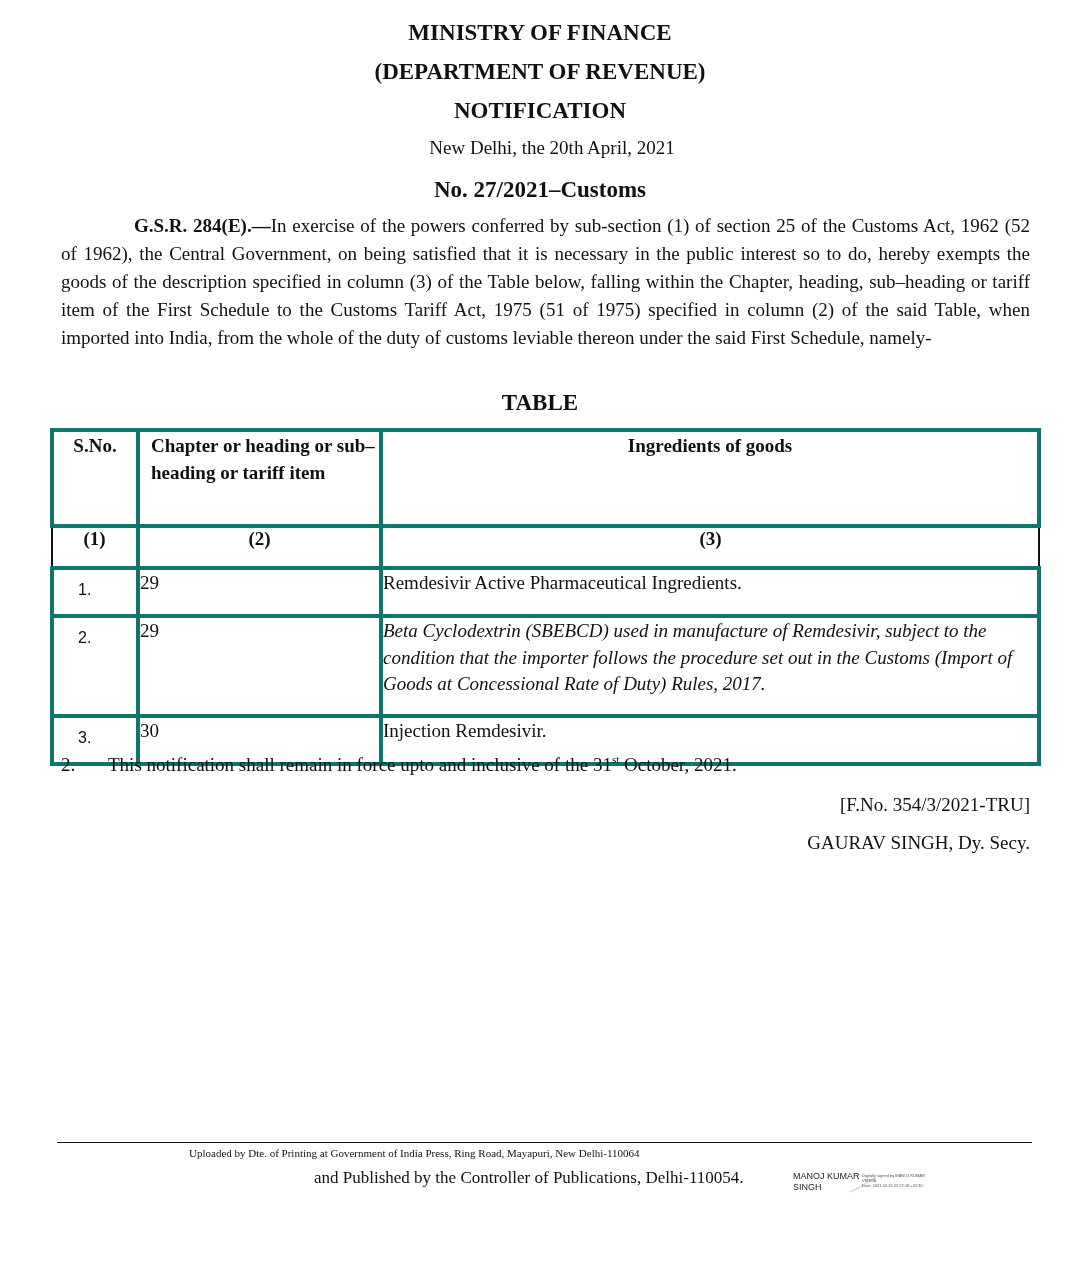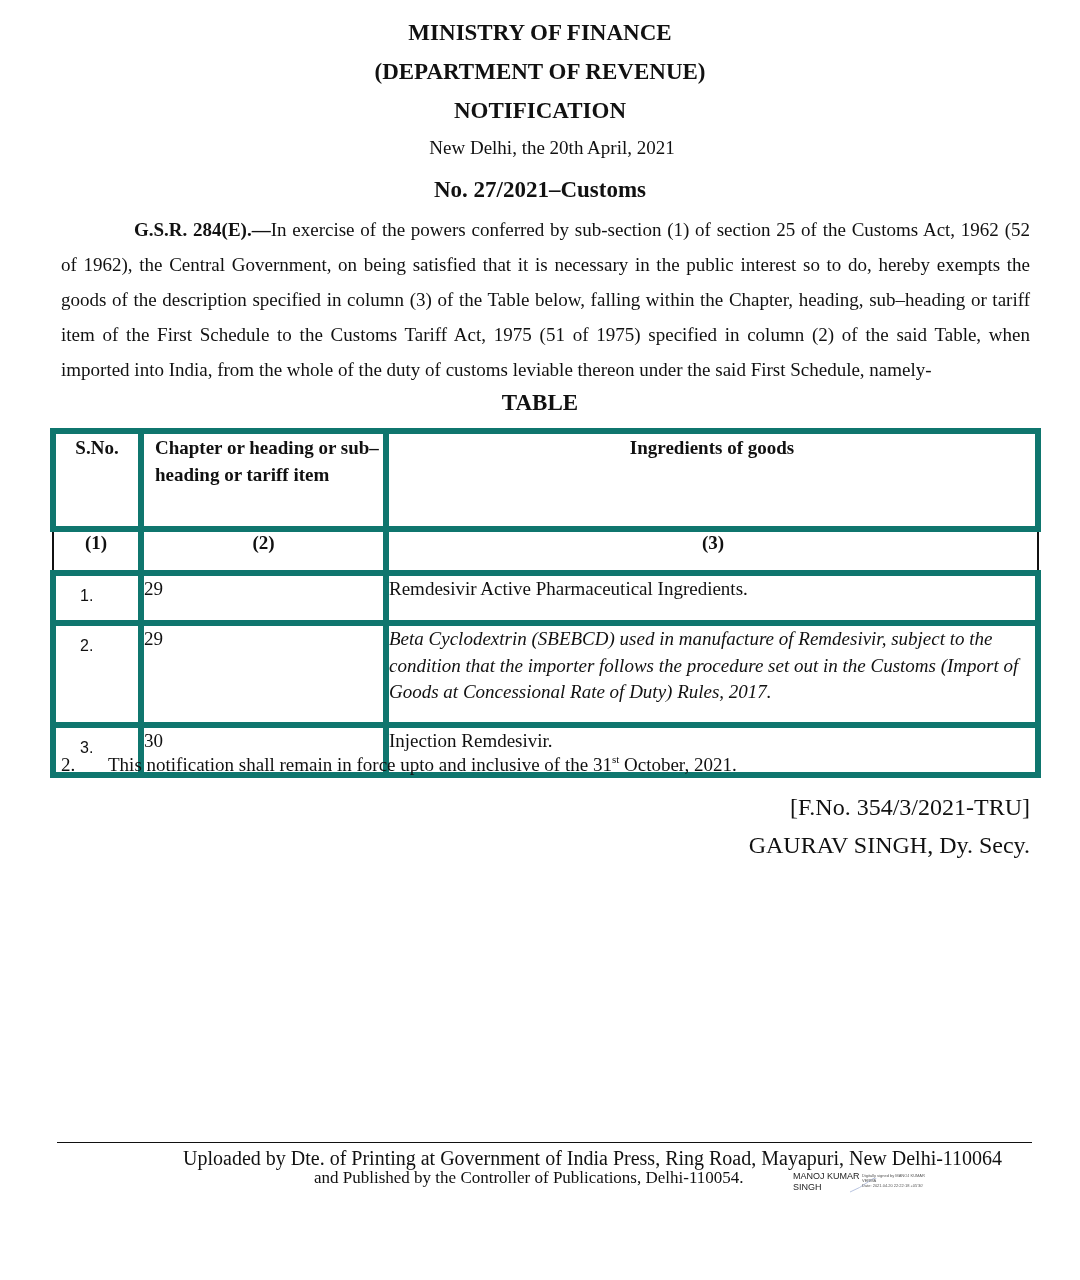--- a/index.html
+++ b/index.html
@@ -11,33 +11,33 @@
     .h-bold { font-weight: bold; font-size: 23px; }
     .h-reg { font-size: 19px; }
     #t1 { top: 20px; }
     #t2 { top: 59px; }
     #t3 { top: 98px; }
     #t4 { top: 137px; padding-left: 12px; }
     #t5 { top: 177px; }
 
     .para {
       position: absolute; left: 61px; width: 969px; top: 212px;
-      font-size: 19px; line-height: 35px; text-align: justify;
+      font-size: 19px; line-height: 28px; text-align: justify;
     }
     .para .indent { display: inline-block; width: 73px; }
     .para b { font-weight: bold; }
 
     #table-title { top: 390px; }
 
     table.notif {
       position: absolute; left: 50px; top: 428px; width: 991px;
       border-collapse: collapse; font-size: 19px;
     }
     table.notif td, table.notif th {
-      border: 6px solid #0f766e; vertical-align: top; padding: 0;
+      border: 4px solid #0f766e; vertical-align: top; padding: 0;
     }
     .hdr-row th { height: 92px; font-weight: bold; padding-top: 2px; line-height: 27px; }
     .hdr-row th.sno { text-align: center; width: 82px; }
     .hdr-row th.chap { text-align: left; padding-left: 11px; width: 228px; }
     .hdr-row th.desc { text-align: center; }
     .num-row td {
       height: 38px; font-weight: bold; text-align: center; padding-top: 3px;
       border-top: 2px solid #111; border-bottom: 2px solid #111;
     }
     .num-row td:first-child { border-left: 2px solid #111; }
@@ -50,30 +50,30 @@
     .r1 td, .r3 td { height: 37px; }
     .r2 td { height: 89px; }
 
     .clause {
       position: absolute; left: 61px; top: 754px; font-size: 19px;
     }
     .clause .num { display: inline-block; width: 47px; }
     .clause sup { font-size: 11px; vertical-align: 8px; line-height: 0; }
 
     .right {
-      position: absolute; right: 50px; font-size: 24px; text-align: right;
+      position: absolute; right: 50px; font-size: 19px; text-align: right;
     }
     #fno { top: 794px; }
     #signatory { top: 832px; }
 
     .footer-line {
       position: absolute; left: 57px; width: 975px; top: 1142px;
       border-top: 1.5px solid #111;
     }
-    .footer-1 { position: absolute; left: 183px; top: 1147px; font-size: 20px; }
+    .footer-1 { position: absolute; left: 189px; top: 1147px; font-size: 11px; }
     .footer-2 { position: absolute; left: 314px; top: 1168px; font-size: 17px; }
     .sig-name {
       position: absolute; left: 793px; top: 1171px;
       font-family: "Liberation Sans", "DejaVu Sans", sans-serif; font-size: 9px; line-height: 11px;
       color: #222;
     }
     .sig-detail {
       position: absolute; left: 862px; top: 1173px;
       font-family: "Liberation Sans", "DejaVu Sans", sans-serif; font-size: 4px; line-height: 5px;
       color: #555; width: 70px;

